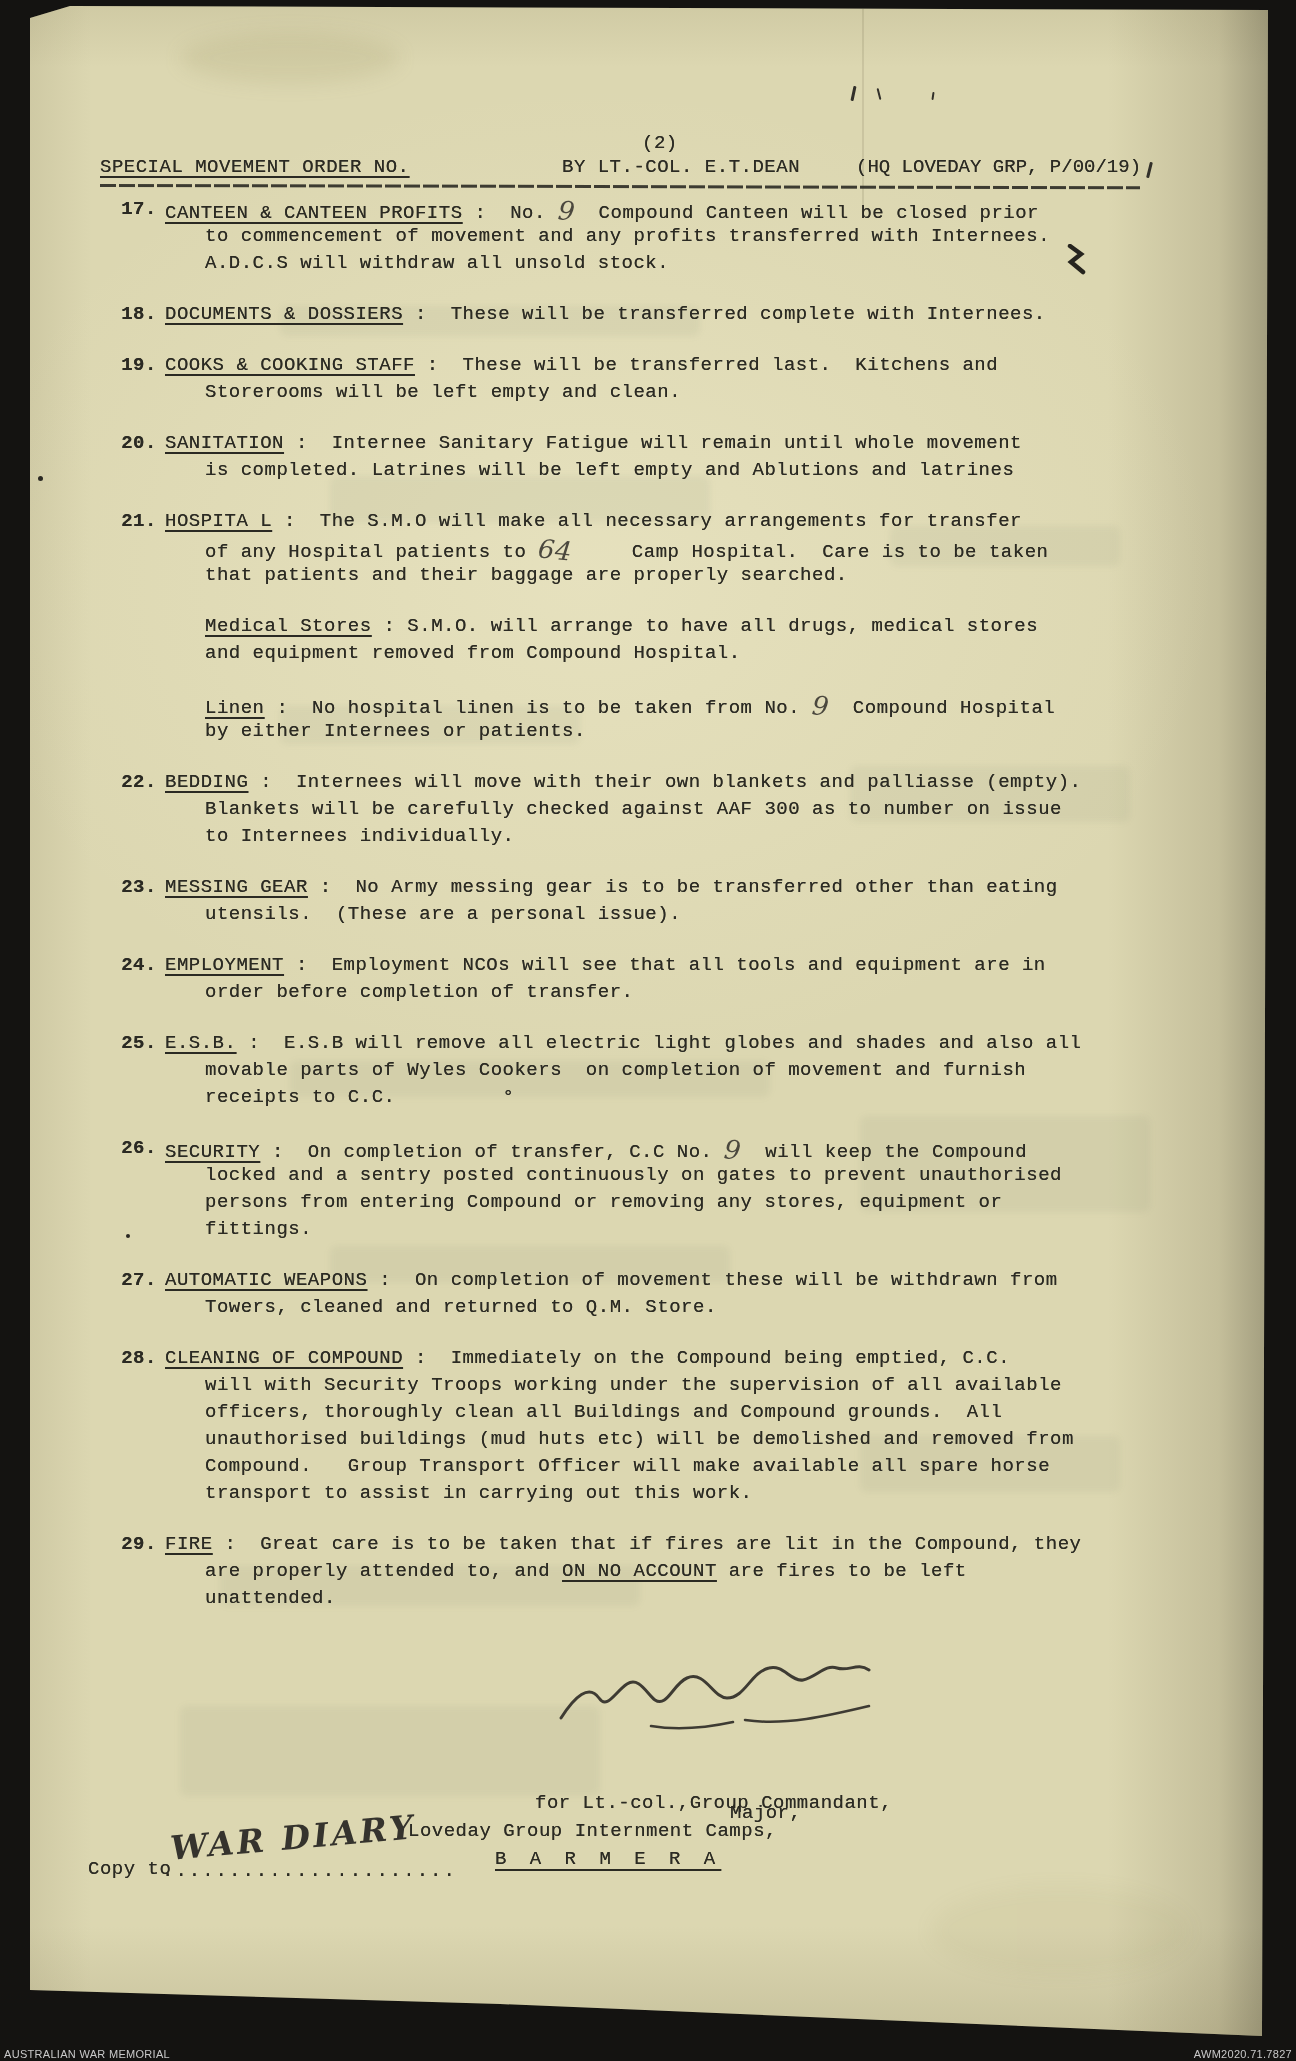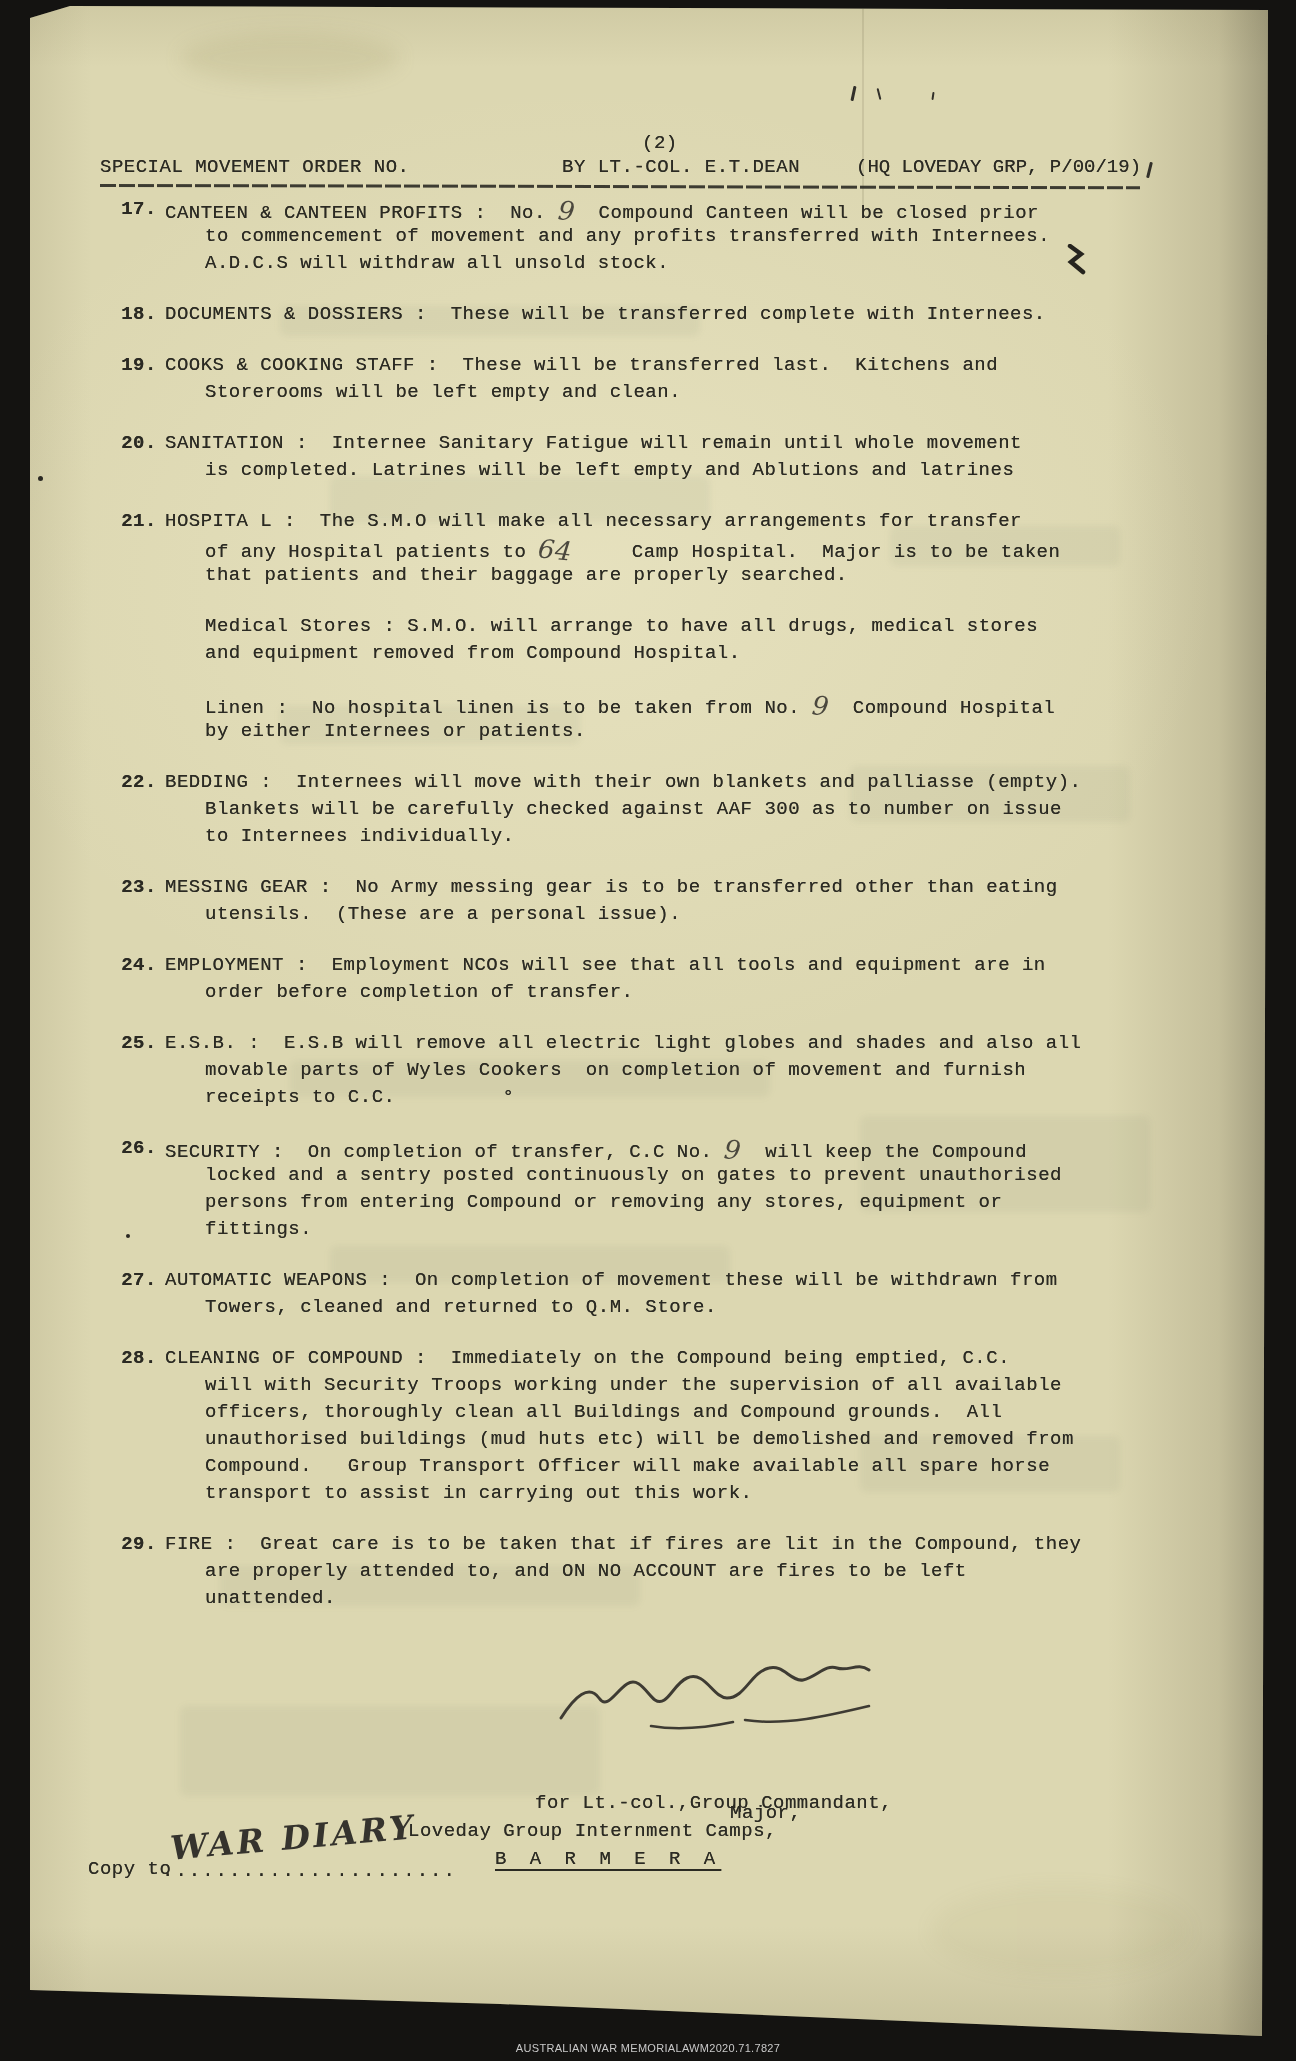--- a/index.html
+++ b/index.html
@@ -21,21 +21,21 @@
   .crease{position:absolute;width:2px;background:rgba(90,85,60,.14);}
   .gh{position:absolute;background:rgba(104,110,80,.07);filter:blur(3px);border-radius:8px;}
   .stain{position:absolute;background:rgba(140,128,78,.13);filter:blur(9px);border-radius:50%;}
   .speck{position:absolute;background:#2a2822;border-radius:50%;}
   .penmark{position:absolute;background:#32302a;border-radius:1px;}
 
   
   .tw{color:#2b2a23;font-size:19px;letter-spacing:.5px;text-shadow:0 0 .5px rgba(43,42,35,.8);}
   .ln{white-space:pre;height:27px;line-height:27px;}
   .ln.ind{padding-left:40px;}
-  .u{text-decoration-thickness:2px;text-underline-offset:4px;}
+  .u{text-decoration:underline;text-decoration-thickness:2px;text-underline-offset:4px;}
   .hw{font-family:"DejaVu Serif",serif;font-style:italic;font-size:26px;color:#4b483e;
       text-shadow:none;position:relative;top:2px;display:inline-block;transform:rotate(6deg);}
 
   .pagenum{position:absolute;left:612px;top:126px;}
   .hdr-left{position:absolute;left:70px;top:150px;}
   .hdr-mid{position:absolute;left:532px;top:150px;}
   .hdr-right{position:absolute;left:826px;top:150px;letter-spacing:0;}
   .hdr-rule{
     position:absolute;left:70px;top:178px;width:1040px;height:3px;
     background:repeating-linear-gradient(90deg,#2b2a23 0 16px,rgba(43,42,35,0) 16px 19px);
@@ -57,22 +57,22 @@
   .copyto{position:absolute;left:58px;top:1852px;text-align:center;}
   .dots{position:absolute;left:132px;top:1854px;letter-spacing:2px;}
   .wardiary{
     position:absolute;left:140px;top:1812px;
     font-family:"DejaVu Serif",serif;font-style:italic;font-weight:bold;
     font-size:33px;color:#35332d;letter-spacing:3px;transform:rotate(-5deg);
   }
 
   
   .footer{
-    position:absolute;left:0;bottom:7px;width:100%;box-sizing:border-box;
-    display:flex;justify-content:center;padding:0 4px;
+    position:absolute;left:0;bottom:1px;width:100%;box-sizing:border-box;
+    display:flex;justify-content:space-between;padding:0 4px;
     font-family:"Liberation Sans",sans-serif;font-size:11px;color:#c9c9c9;
     letter-spacing:.3px;
   }
 </style>
 </head>
 <body>
 
 <div class="paper">
 
   <div class="crease" style="left:832px;top:0;height:210px;"></div>
@@ -131,21 +131,21 @@
         <div class="num">20.</div>
         <div class="body">
           <div class="ln"><span class="seg u">SANITATION</span><span class="seg"> :  Internee Sanitary Fatigue will remain until whole movement</span></div>
           <div class="ln ind"><span class="seg">is completed. Latrines will be left empty and Ablutions and latrines</span></div>
         </div>
       </div>
       <div class="item">
         <div class="num">21.</div>
         <div class="body">
           <div class="ln"><span class="seg u">HOSPITA L</span><span class="seg"> :  The S.M.O will make all necessary arrangements for transfer</span></div>
-          <div class="ln ind"><span class="seg">of any Hospital patients to </span><span class="seg hw">64</span><span class="seg">     Camp Hospital.  Major is to be taken</span></div>
+          <div class="ln ind"><span class="seg">of any Hospital patients to </span><span class="seg hw">64</span><span class="seg">     Camp Hospital.  Care is to be taken</span></div>
           <div class="ln ind"><span class="seg">that patients and their baggage are properly searched.</span></div>
         </div>
       </div>
       <div class="item">
         <div class="num"></div>
         <div class="body">
           <div class="ln ind"><span class="seg u">Medical Stores</span><span class="seg"> : S.M.O. will arrange to have all drugs, medical stores</span></div>
           <div class="ln ind"><span class="seg">and equipment removed from Compound Hospital.</span></div>
         </div>
       </div>

